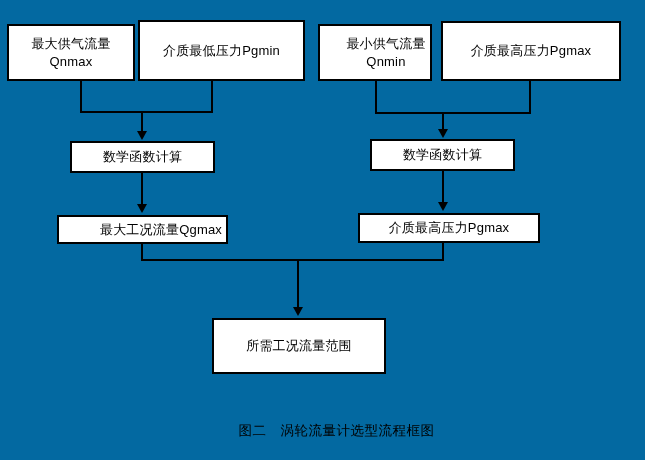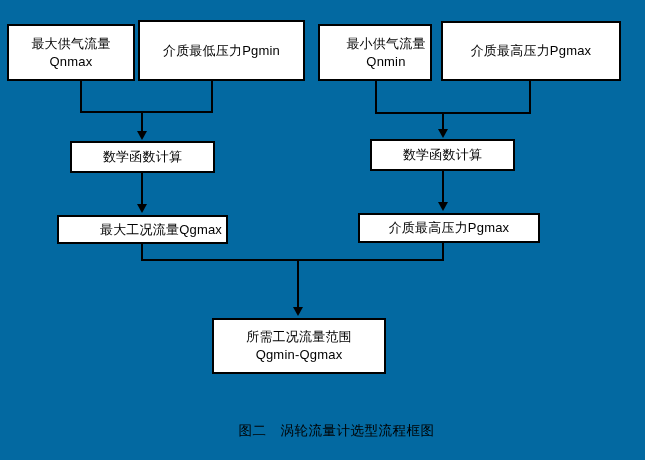--- a/index.html
+++ b/index.html
@@ -172,20 +172,19 @@
   <div class="node" id="box-qgmax">
     <span class="line1">最大工况流量Qgmax</span>
   </div>
 
   <div class="node" id="box-qgmin">
     <span class="line1">介质最高压力Pgmax</span>
   </div>
 
   <div class="node" id="box-range">
     <span class="line1">所需工况流量范围</span>
-    <span class="line2">Qgmin-Qgmax</span>
   </div>
 
   <div class="caption">
     <span>图二</span><span class="gap"></span><span>涡轮流量计选型流程框图</span>
   </div>
 
 </div>
 
 </body></html>

